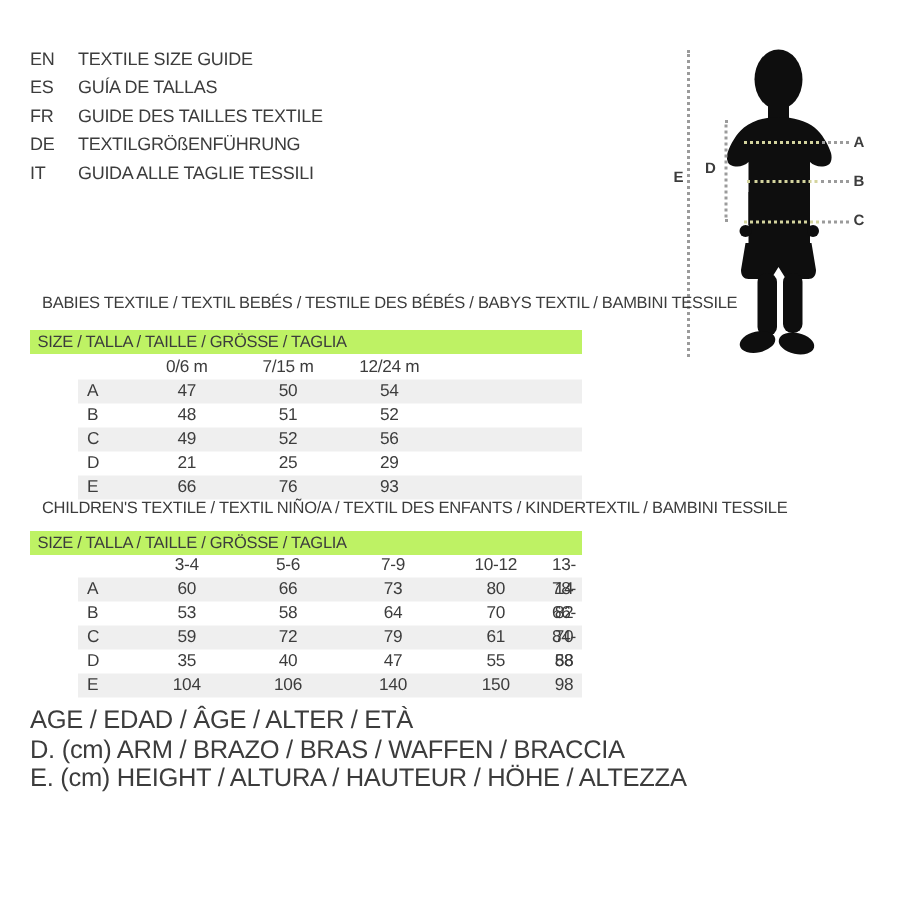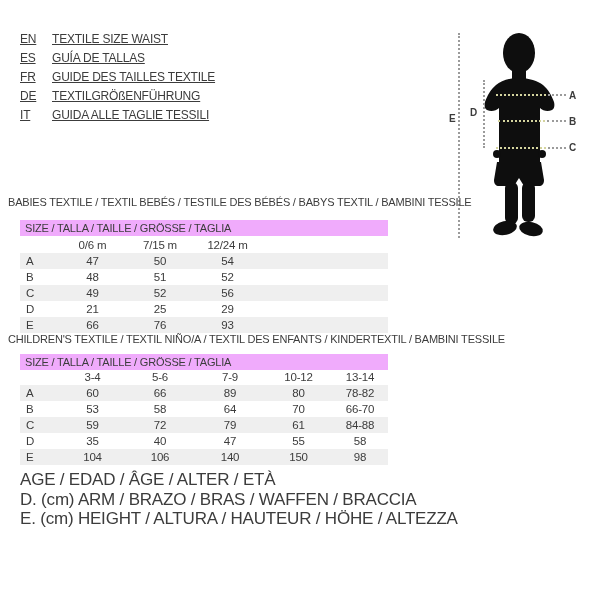--- a/index.html
+++ b/index.html
@@ -3,33 +3,33 @@
 <meta charset="utf-8">
 <style>
   html,body{margin:0;padding:0;}
   body{
     width:600px;height:600px;position:relative;background:#ffffff;
     font-family:"Liberation Sans",sans-serif;color:#3c3c3c;overflow:hidden;
     letter-spacing:-0.2px;
   }
   
   .langs{position:absolute;left:20px;top:30px;}
-  .lang-row{display:flex;height:19px;line-height:19px;font-size:12px;text-decoration:underline;}
+  .lang-row{display:flex;height:19px;line-height:19px;font-size:12px;}
   .lang-code{width:32px;flex:0 0 32px;}
   
-  .section-title{position:absolute;left:8px;font-size:11px;white-space:nowrap;}
+  .section-title{position:absolute;left:28px;font-size:11px;white-space:nowrap;}
   
   .size-band{
-    position:absolute;left:20px;width:368px;height:16px;background:#f0abfc;
+    position:absolute;left:20px;width:368px;height:16px;background:#bef264;
     font-size:11px;line-height:16px;padding-left:5px;box-sizing:border-box;
     white-space:nowrap;
   }
   
   .size-table{position:absolute;left:20px;width:368px;font-size:11.5px;}
-  .t-row{display:grid;height:16px;line-height:16px;}
+  .t-row{display:grid;height:16px;line-height:16px;margin-left:32px;}
   .grid-babies{grid-template-columns:40px 65px 70px 65px 1fr;}
   .grid-children{grid-template-columns:40px 65px 70px 70px 67px 1fr;}
   .t-row.stripe{background:#efefef;}
   .t-cell{text-align:center;}
   .t-letter{text-align:left;padding-left:6px;}
   
   .legend{position:absolute;left:20px;top:470px;font-size:17px;}
   .legend-line{height:19.5px;line-height:19.5px;white-space:nowrap;}
   
   .fig-letter{position:absolute;font-size:10px;font-weight:bold;color:#3c3c3c;}
@@ -38,21 +38,21 @@
   .dot-v{position:absolute;width:0;border-left:2px dotted #9b9b9b;}
   .silhouette{position:absolute;left:468px;top:28px;width:110px;height:212px;}
   .silhouette *{fill:#0e0e0e;}
 </style>
 </head>
 <body>
 
 <div class="langs">
     <div class="lang-row">
       <span class="lang-code">EN</span>
-      <span>TEXTILE SIZE WAIST</span>
+      <span>TEXTILE SIZE GUIDE</span>
     </div>
     <div class="lang-row">
       <span class="lang-code">ES</span>
       <span>GUÍA DE TALLAS</span>
     </div>
     <div class="lang-row">
       <span class="lang-code">FR</span>
       <span>GUIDE DES TAILLES TEXTILE</span>
     </div>
     <div class="lang-row">
@@ -147,21 +147,21 @@
       <span class="t-cell">3-4</span>
       <span class="t-cell">5-6</span>
       <span class="t-cell">7-9</span>
       <span class="t-cell">10-12</span>
       <span class="t-cell">13-14</span>
     </div>
     <div class="t-row grid-children stripe">
       <span class="t-cell t-letter">A</span>
       <span class="t-cell">60</span>
       <span class="t-cell">66</span>
-      <span class="t-cell">89</span>
+      <span class="t-cell">73</span>
       <span class="t-cell">80</span>
       <span class="t-cell">78-82</span>
     </div>
     <div class="t-row grid-children">
       <span class="t-cell t-letter">B</span>
       <span class="t-cell">53</span>
       <span class="t-cell">58</span>
       <span class="t-cell">64</span>
       <span class="t-cell">70</span>
       <span class="t-cell">66-70</span>

